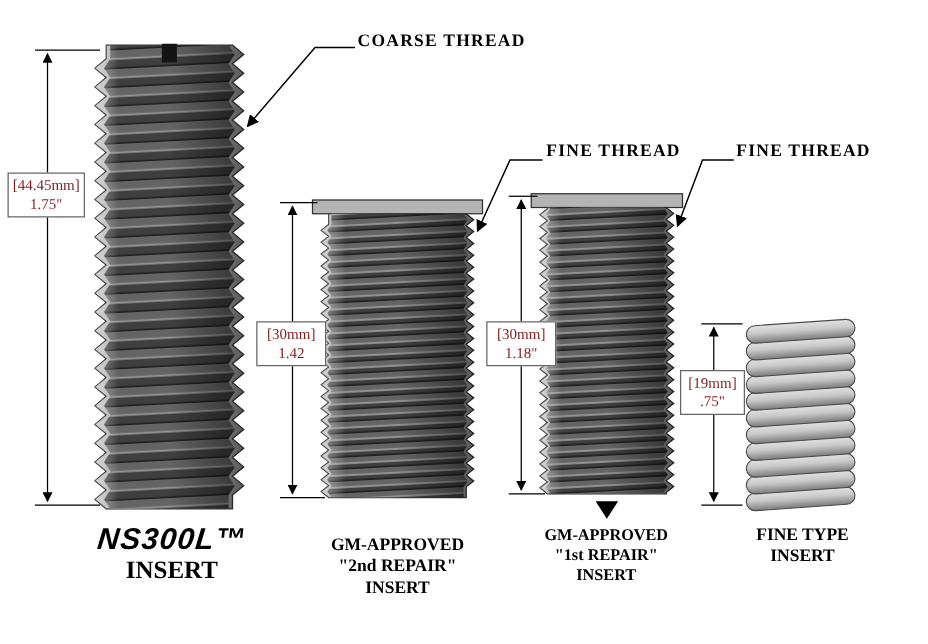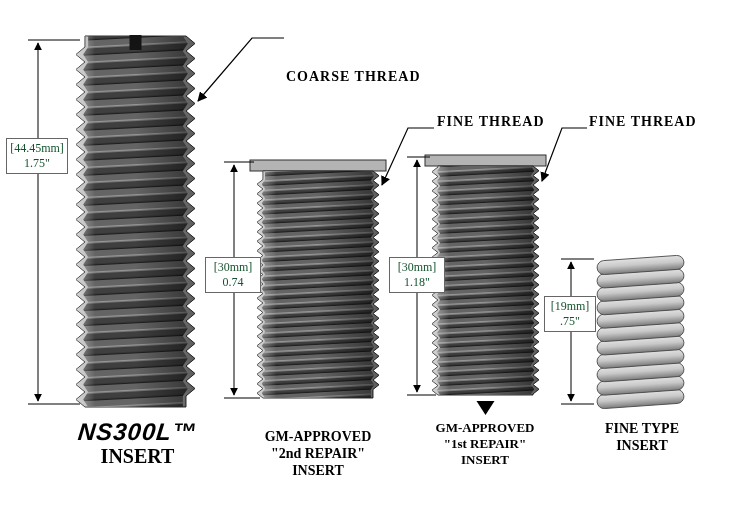--- a/index.html
+++ b/index.html
@@ -5,21 +5,21 @@
   * { margin:0; padding:0; box-sizing:border-box; }
   html,body { width:742px; height:515px; background:#fff; }
   body { font-family:"Liberation Serif", serif; position:relative; overflow:hidden; }
   #canvas { position:relative; width:742px; height:515px; background:#fff; }
   #diagram-svg { position:absolute; left:0; top:0; }
 
   .lbl { position:absolute; font-weight:bold; font-size:14px; letter-spacing:1px;
          color:#000; white-space:nowrap; }
 
   .dimbox { position:absolute; background:#fff; border:1px solid #666; text-align:center;
-            font-size:12px; line-height:15px; padding:2px 1px; color:#14532d; }
+            font-size:12px; line-height:15px; padding:2px 1px; color:#7f1d1d; }
 
   .caption { position:absolute; text-align:center; color:#000; font-weight:bold; }
   .cap-line   { font-size:14px; line-height:17px; font-weight:bold; }
   .cap-line-sm{ font-size:13px; line-height:16px; font-weight:bold; }
   .ns300l { font-family:"Liberation Sans", sans-serif; font-style:italic; font-weight:bold;
             font-size:24px; line-height:26px; letter-spacing:1px; transform:skewX(-6deg); }
   .insert-big { font-size:20px; line-height:23px; font-weight:bold; }
 </style>
 </head>
 <body>
@@ -105,31 +105,31 @@
       <g stroke="#000000" stroke-width="1" fill="none">
         <line x1="561" y1="259" x2="594" y2="259"></line>
         <line x1="561" y1="404" x2="594" y2="404"></line>
         <line x1="571" y1="262" x2="571" y2="401" marker-start="url(#arrow)" marker-end="url(#arrow)"></line>
       </g>
       <polyline points="284,38 252,38 198,101" fill="none" stroke="#000000" stroke-width="1.2" marker-end="url(#arrow)"></polyline>
       <polyline points="434,128 408,128 382,185" fill="none" stroke="#000000" stroke-width="1.2" marker-end="url(#arrow)"></polyline>
       <polyline points="587,128 562,128 542,181" fill="none" stroke="#000000" stroke-width="1.2" marker-end="url(#arrow)"></polyline>
     </svg>
 
-  <div class="lbl" style="left:286px; top:26px;margin-top:43px;">COARSE THREAD</div>
+  <div class="lbl" style="left:286px; top:26px;">COARSE THREAD</div>
   <div class="lbl" style="left:437px; top:114px;">FINE THREAD</div>
   <div class="lbl" style="left:589px; top:114px;">FINE THREAD</div>
 
   <div class="dimbox" style="left:6px; top:138px; width:62px;">
     <div>[44.45mm]</div>
     <div>1.75"</div>
   </div>
   <div class="dimbox" style="left:205px; top:257px; width:56px;">
     <div>[30mm]</div>
-    <div>0.74</div>
+    <div>1.42</div>
   </div>
   <div class="dimbox" style="left:389px; top:257px; width:56px;">
     <div>[30mm]</div>
     <div>1.18"</div>
   </div>
   <div class="dimbox" style="left:544px; top:296px; width:52px;">
     <div>[19mm]</div>
     <div>.75"</div>
   </div>
 

